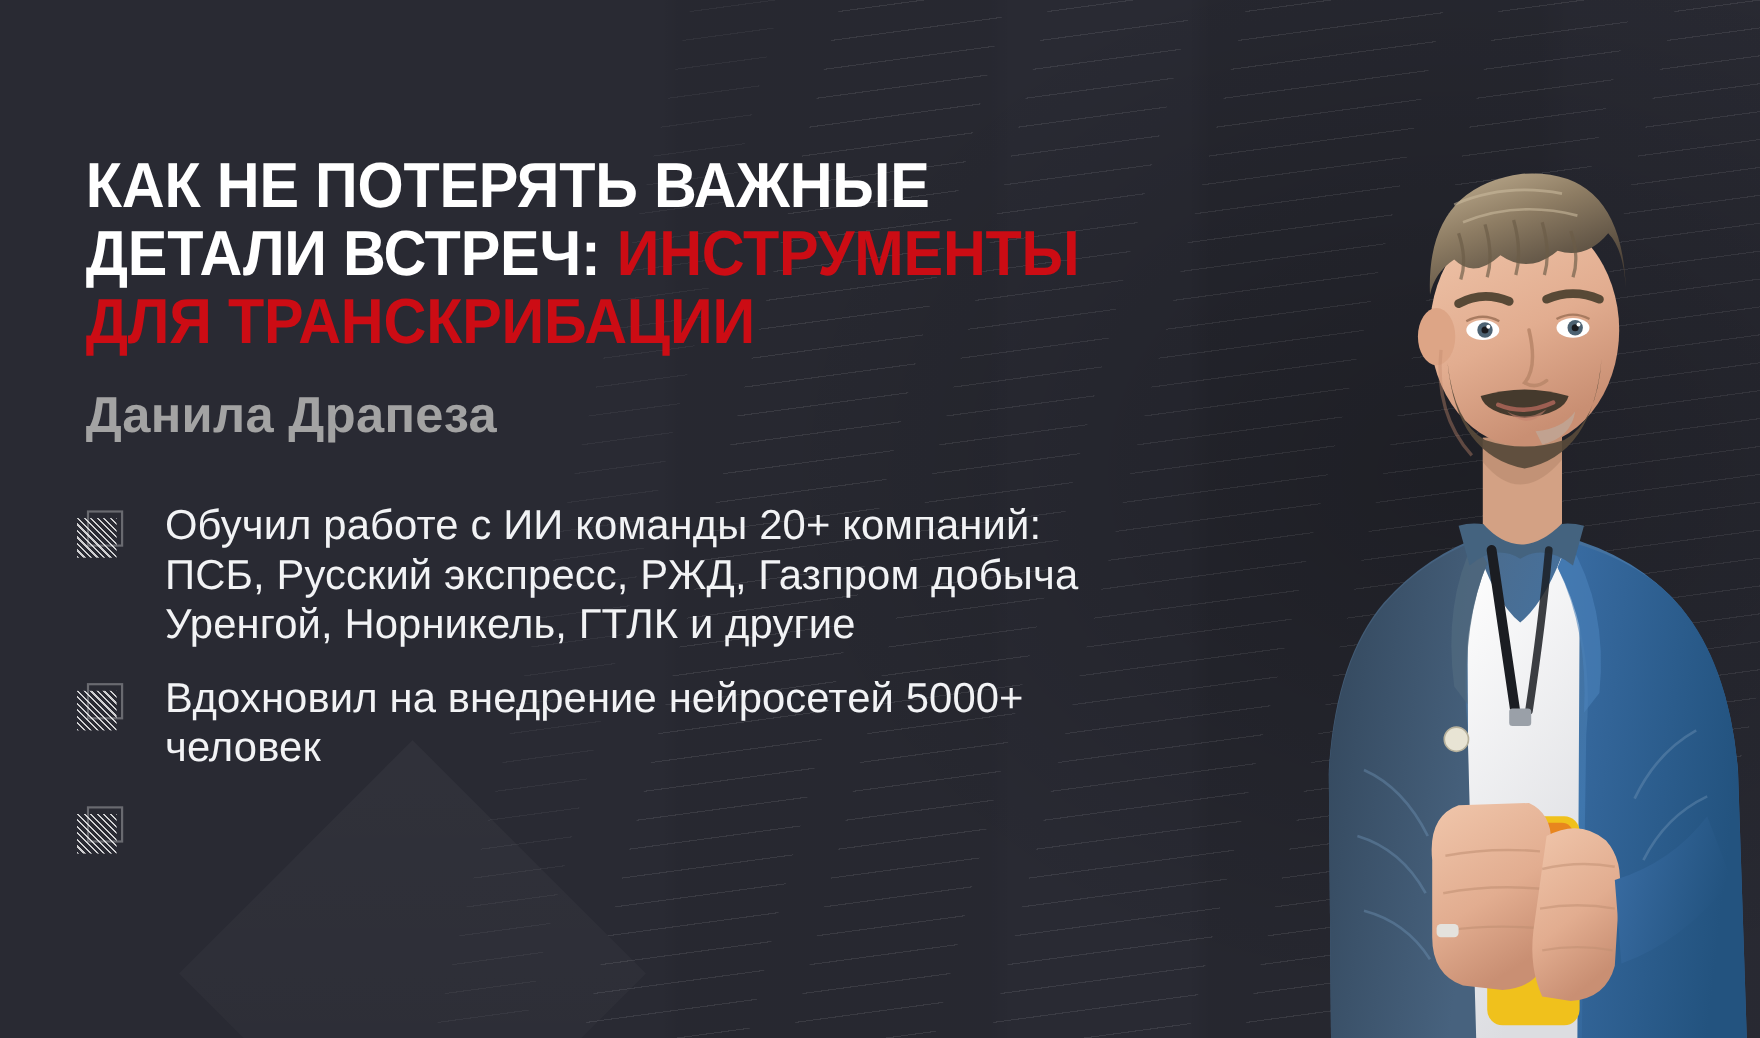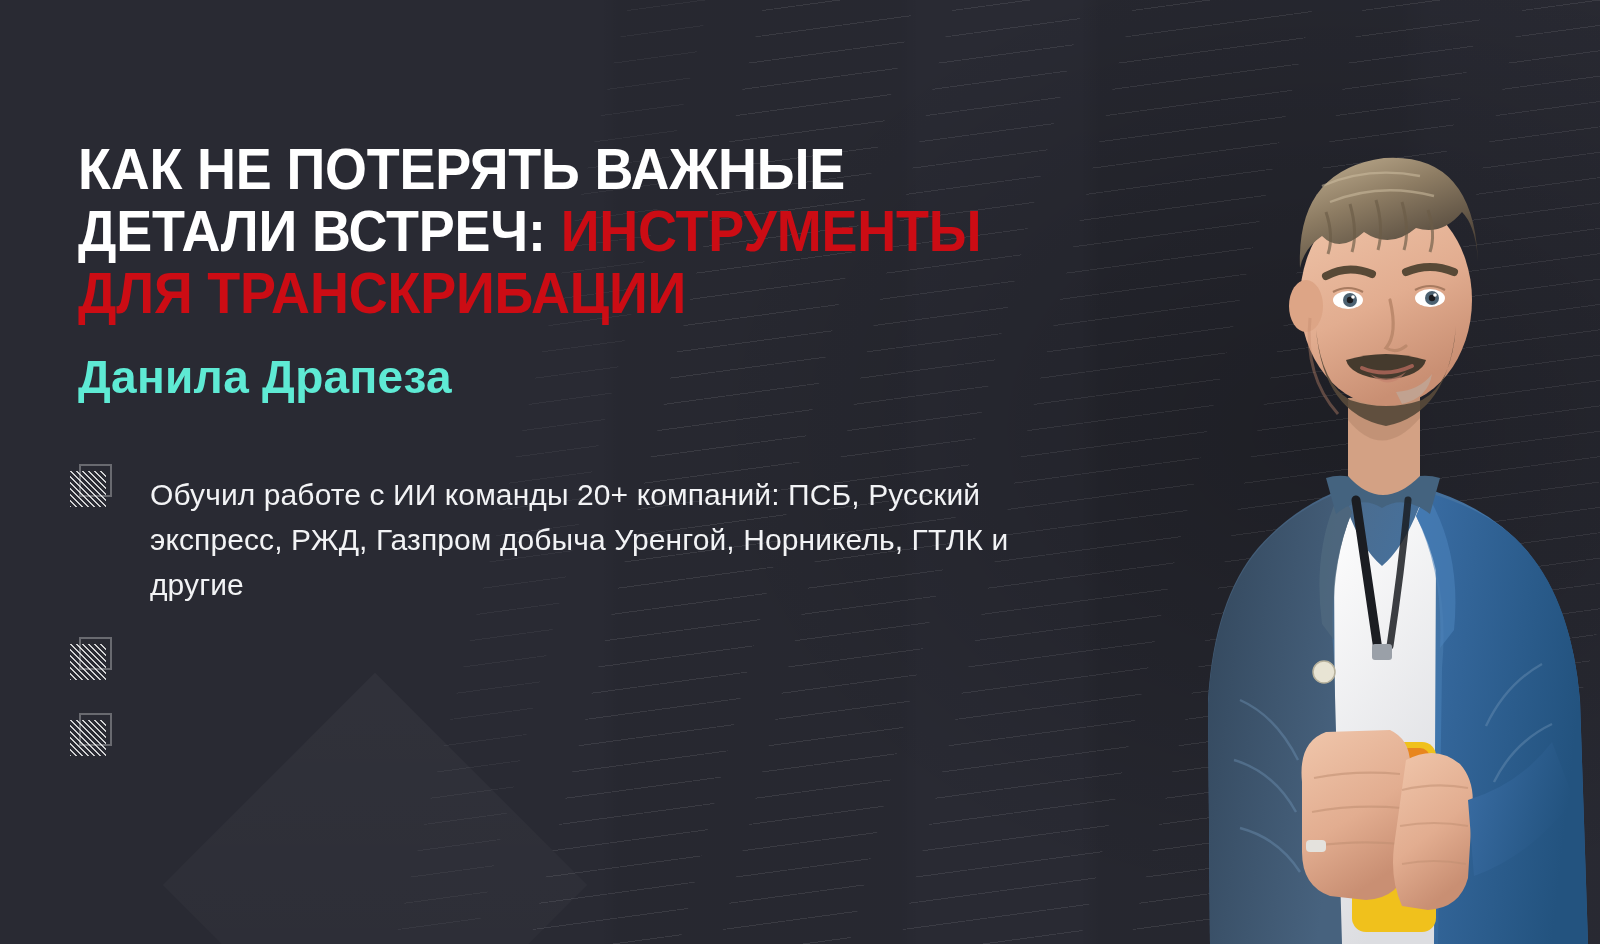--- a/index.html
+++ b/index.html
@@ -93,21 +93,21 @@
   }
   .title .accent { color:#cc0c14; }
 
   .presenter {
     position:absolute;
     left:78px; top:334px;
     font-weight:700;
     font-size:46px;
     line-height:54px;
     letter-spacing:0.3px;
-    color:#5eead4;
+    color:#a3a3a3;
   }
 
   
 
   .bullets { position:absolute; left:70px; top:440px; width:1000px; }
 
   .bullet { position:relative; display:flex; margin-bottom:22px; }
 
   .bullet-marker {
     position:relative;
@@ -133,26 +133,25 @@
         rgba(255,255,255,0.78) 0px,
         rgba(255,255,255,0.78) 1.4px,
         rgba(255,255,255,0)    1.4px,
         rgba(255,255,255,0)    4.2px);
   }
 
   .bullet-text {
     flex:1 1 auto;
     font-family:"Liberation Sans", sans-serif;
     font-weight:400;
-    font-size:30px;
+    font-size:38px;
     line-height:45px;
     letter-spacing:0.1px;
     color:#f2f3f5;
     max-width:880px;
-    margin-top:16px;
   }
 
   
 
   .photo-wrap {
     position:absolute;
     right:-10px; bottom:0;
     width:520px; height:944px;
     z-index:6;
     overflow:hidden;
@@ -194,20 +193,21 @@
           <span class="hatchbox"></span>
         </span>
         <span class="bullet-text">Обучил работе с ИИ команды 20+ компаний: ПСБ, Русский экспресс, РЖД, Газпром добыча Уренгой, Норникель, ГТЛК и другие</span>
       </div>
 
       <div class="bullet">
         <span class="bullet-marker">
           <span class="outline"></span>
           <span class="hatchbox"></span>
         </span>
+        <span class="bullet-text">Вдохновил на внедрение нейросетей 5000+ человек</span>
       </div>
 
       <div class="bullet">
         <span class="bullet-marker">
           <span class="outline"></span>
           <span class="hatchbox"></span>
         </span>
       </div>
 
     </div>

